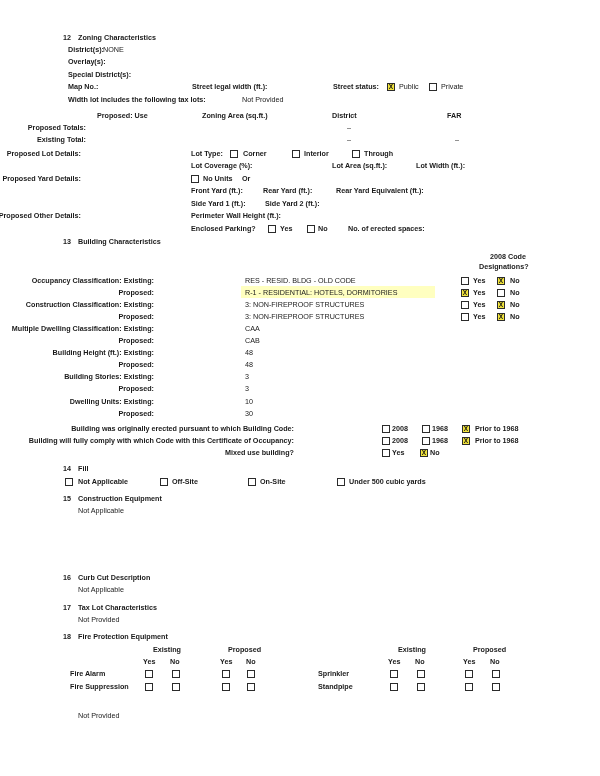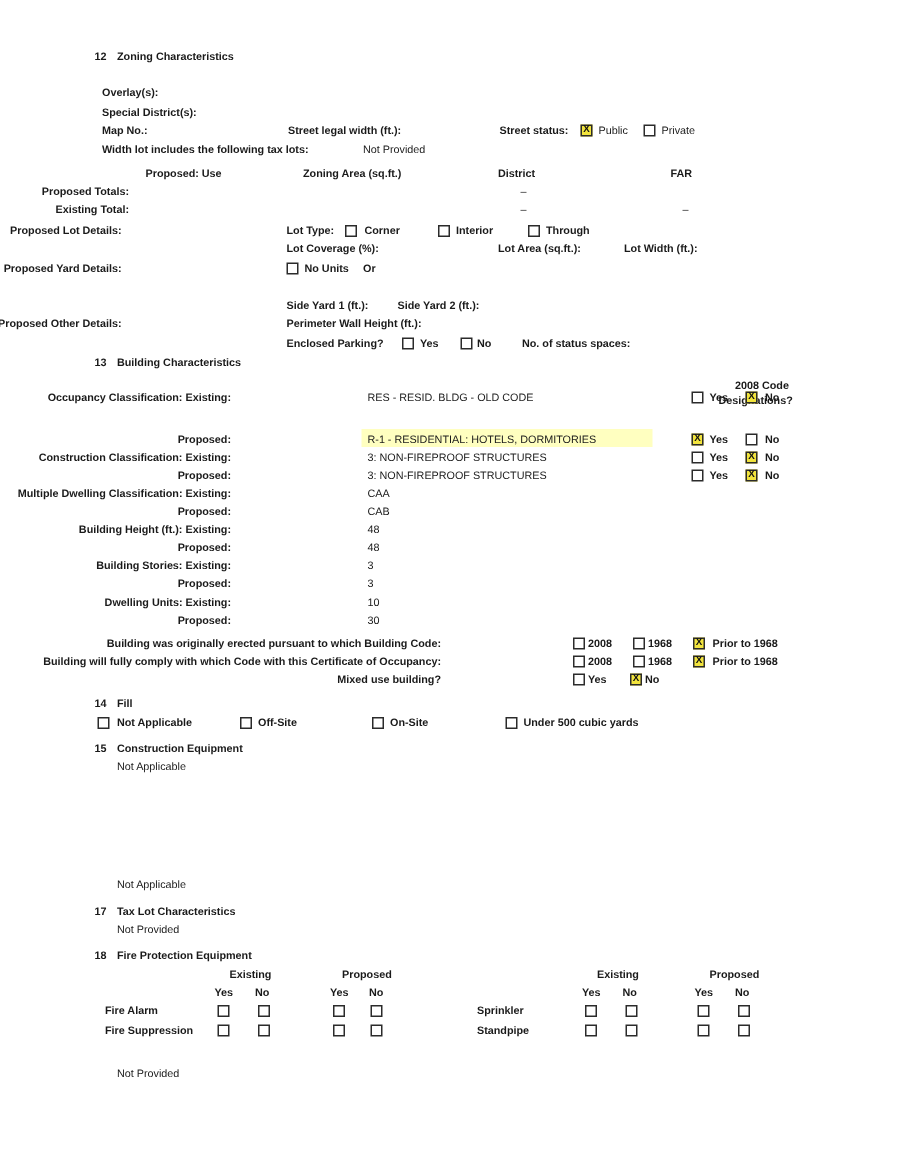--- a/index.html
+++ b/index.html
@@ -17,20 +17,24 @@
 </style>
 </head>
 <body>
 
 <div class="page">
 
   <div class="row" style="top:33px">
     <span class="at b" style="left:63px">12</span>
     <span class="at b" style="left:78px">Zoning Characteristics</span>
   </div>
+  <div class="row" style="top:45px">
+    <span class="at b" style="left:68px">District(s):</span>
+    <span class="at" style="left:103px">NONE</span>
+  </div>
   <div class="row" style="top:57px">
     <span class="at b" style="left:68px">Overlay(s):</span>
   </div>
   <div class="row" style="top:70px">
     <span class="at b" style="left:68px">Special District(s):</span>
   </div>
   <div class="row" style="top:82px">
     <span class="at b" style="left:68px">Map No.:</span>
     <span class="at b" style="left:192px">Street legal width (ft.):</span>
     <span class="at b" style="left:333px">Street status:</span>
@@ -75,49 +79,54 @@
     <span class="at b" style="left:332px">Lot Area (sq.ft.):</span>
     <span class="at b" style="left:416px">Lot Width (ft.):</span>
   </div>
 
   <div class="row" style="top:174px">
     <span class="ra b" style="right:433px">Proposed Yard Details:</span>
     <span class="cb" style="left:191px"></span>
     <span class="at b" style="left:203px">No Units</span>
     <span class="at b" style="left:242px">Or</span>
   </div>
+  <div class="row" style="top:186px">
+    <span class="at b" style="left:191px">Front Yard (ft.):</span>
+    <span class="at b" style="left:263px">Rear Yard (ft.):</span>
+    <span class="at b" style="left:336px">Rear Yard Equivalent (ft.):</span>
+  </div>
   <div class="row" style="top:199px">
     <span class="at b" style="left:191px">Side Yard 1 (ft.):</span>
     <span class="at b" style="left:265px">Side Yard 2 (ft.):</span>
   </div>
   <div class="row" style="top:211px">
     <span class="ra b" style="right:433px">Proposed Other Details:</span>
     <span class="at b" style="left:191px">Perimeter Wall Height (ft.):</span>
   </div>
   <div class="row" style="top:224px">
     <span class="at b" style="left:191px">Enclosed Parking?</span>
     <span class="cb" style="left:268px"></span>
     <span class="at b" style="left:280px">Yes</span>
     <span class="cb" style="left:307px"></span>
     <span class="at b" style="left:318px">No</span>
-    <span class="at b" style="left:348px">No. of status spaces:</span>
+    <span class="at b" style="left:348px">No. of erected spaces:</span>
   </div>
 
   <div class="row" style="top:237px">
     <span class="at b" style="left:63px">13</span>
     <span class="at b" style="left:78px">Building Characteristics</span>
   </div>
   <div class="row" style="top:252px">
     <span class="at b" style="left:490px">2008 Code</span>
   </div>
   <div class="row" style="top:262px">
     <span class="at b" style="left:479px">Designations?</span>
   </div>
 
-  <div class="row" style="top:260px">
+  <div class="row" style="top:276px">
     <span class="ra b" style="right:360px">Occupancy Classification: Existing:</span>
     <span class="at" style="left:245px">RES - RESID. BLDG - OLD CODE</span>
     <span class="cb" style="left:461px"></span>
     <span class="at b" style="left:473px">Yes</span>
     <span class="cb checked" style="left:497px"></span>
     <span class="at b" style="left:510px">No</span>
   </div>
   <div class="row" style="top:288px">
     <span class="ra b" style="right:360px">Proposed:</span>
     <span class="at hl">R-1 - RESIDENTIAL: HOTELS, DORMITORIES</span>
@@ -217,20 +226,24 @@
   </div>
 
   <div class="row" style="top:494px">
     <span class="at b" style="left:63px">15</span>
     <span class="at b" style="left:78px">Construction Equipment</span>
   </div>
   <div class="row" style="top:506px">
     <span class="at" style="left:78px">Not Applicable</span>
   </div>
 
+  <div class="row" style="top:573px">
+    <span class="at b" style="left:63px">16</span>
+    <span class="at b" style="left:78px">Curb Cut Description</span>
+  </div>
   <div class="row" style="top:585px">
     <span class="at" style="left:78px">Not Applicable</span>
   </div>
 
   <div class="row" style="top:603px">
     <span class="at b" style="left:63px">17</span>
     <span class="at b" style="left:78px">Tax Lot Characteristics</span>
   </div>
   <div class="row" style="top:615px">
     <span class="at" style="left:78px">Not Provided</span>

